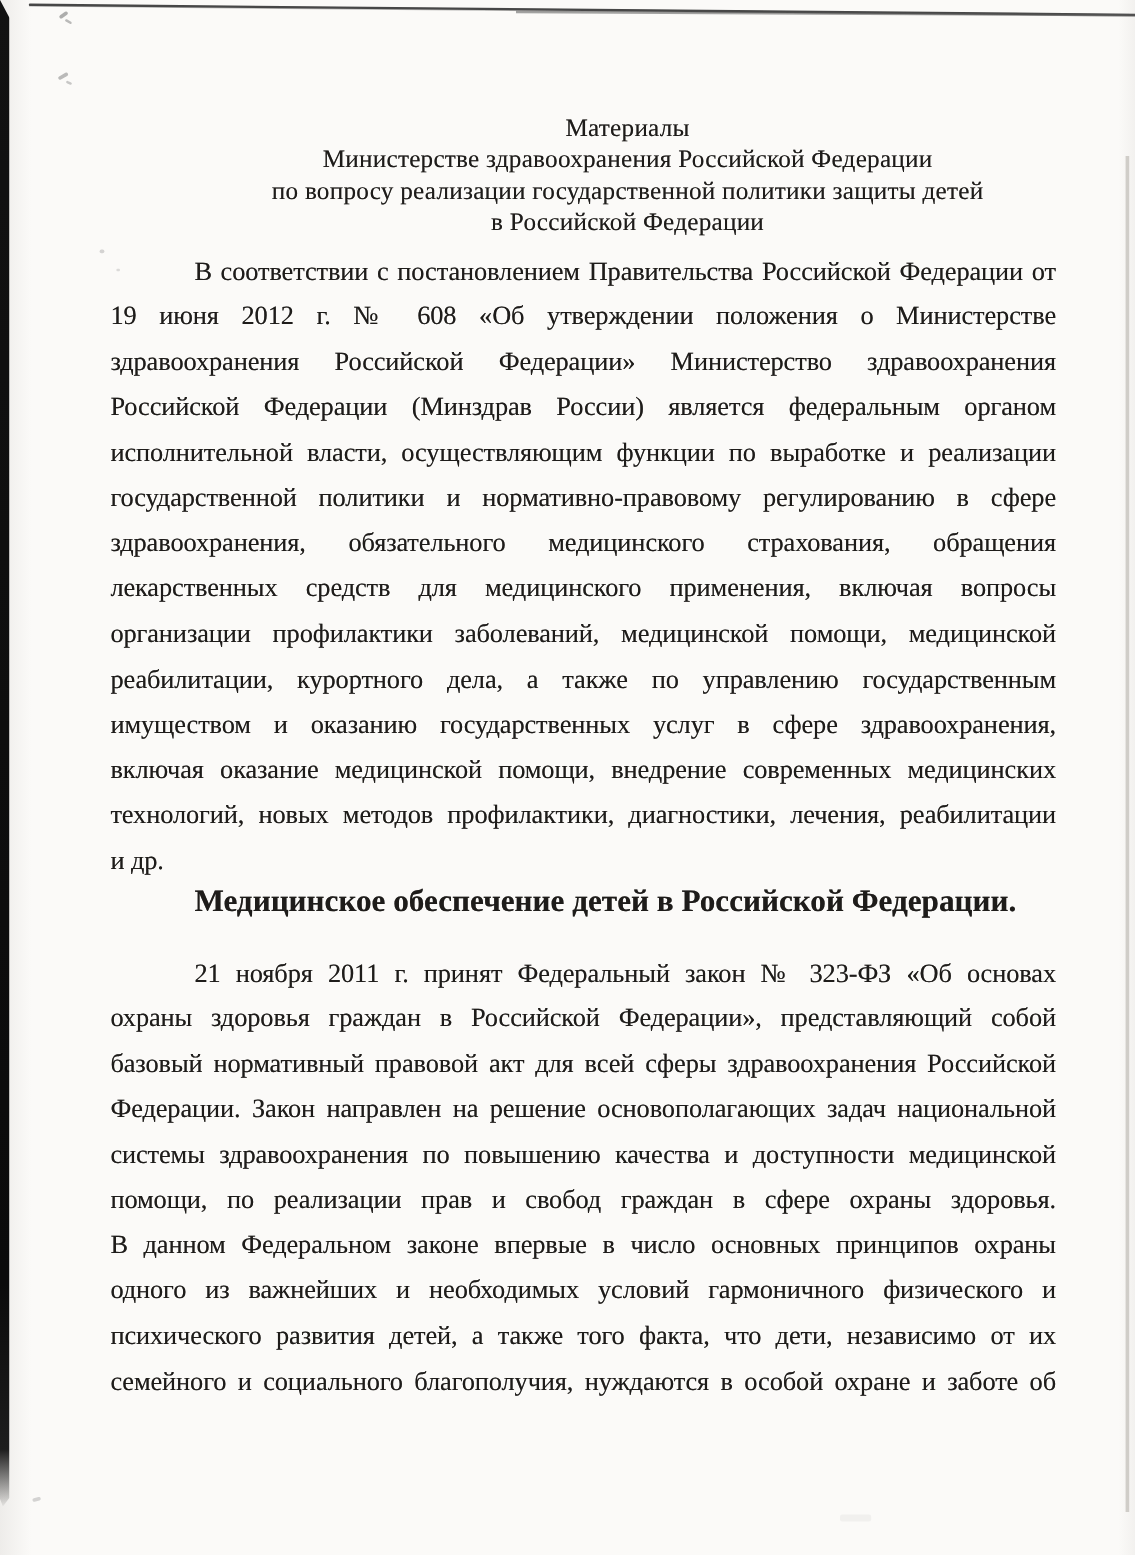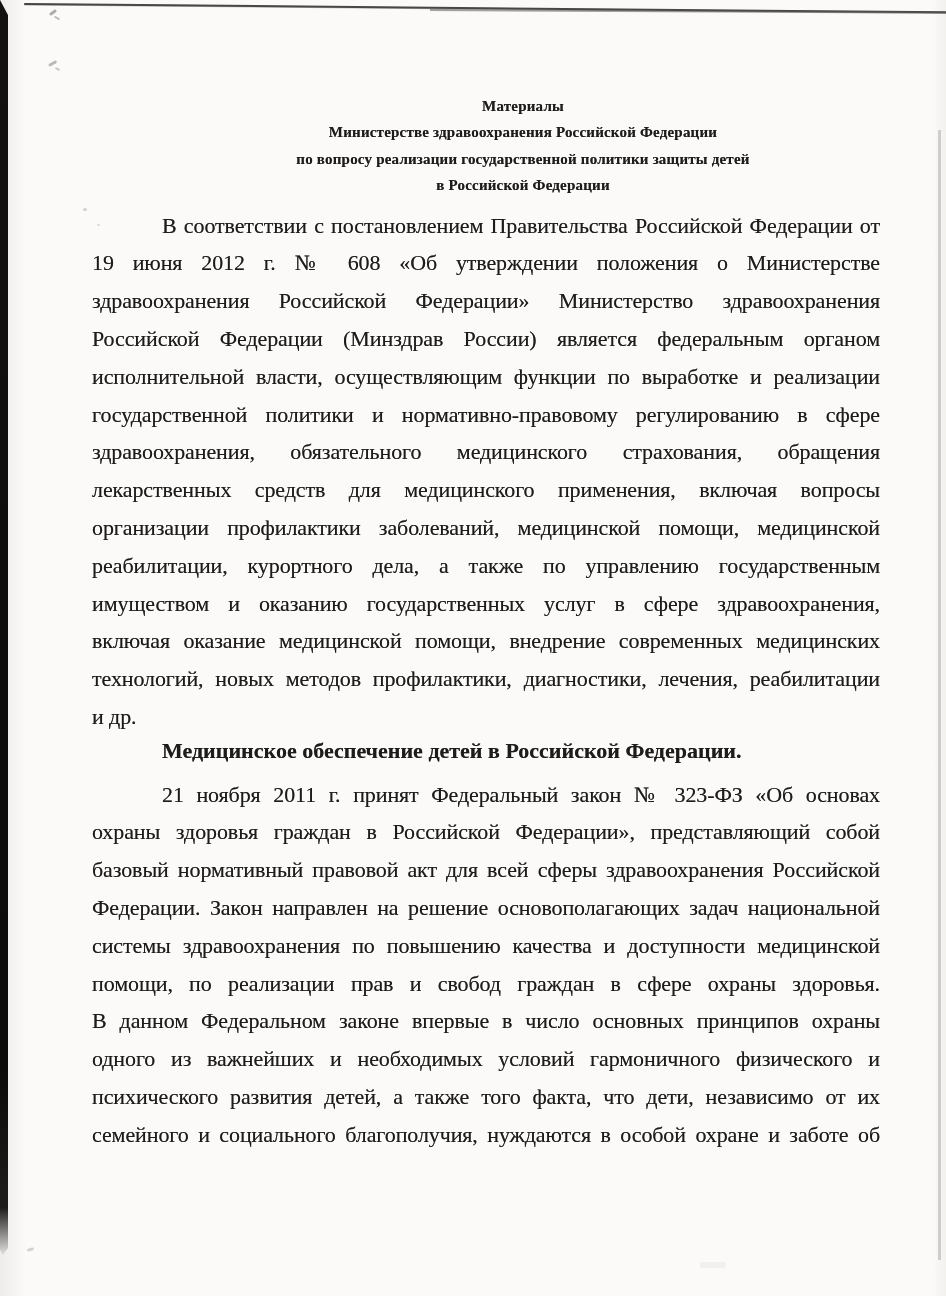--- a/index.html
+++ b/index.html
@@ -57,47 +57,47 @@
   .speck {
     position: absolute;
     background: #7a7a7a;
     border-radius: 2px;
   }
 
   
   .title-block {
     padding: 93px 30px 0 130px;
     text-align: center;
-    font-weight: 700;
-    font-size: 15px;
+    font-weight: 400;
+    font-size: 21px;
     line-height: 26.4px;
     letter-spacing: 0.2px;
   }
   .doc-body {
     padding: 0 66px 0 92px;
   }
   .paragraph {
     font-size: 22px;
     line-height: 37.8px;
     letter-spacing: -0.1px;
   }
   .p1 { margin-top: 8px; }
-  .p2 { margin-top: 6px; }
+  .p2 { margin-top: 22px; }
   .line {
     text-align: justify;
     text-align-last: justify;
     height: 37.8px;
     overflow: hidden;
   }
   .line.first { text-indent: 70px; }
   .line.flush { text-align-last: left; }
   .heading-line {
     margin-top: -4px;
     font-weight: 700;
-    font-size: 22px;
+    font-size: 26px;
     line-height: 37.8px;
     text-indent: 70px;
   }
 </style>
 </head>
 <body>
 
 <div class="sheet">
 
   <div class="edge-strip"></div>

